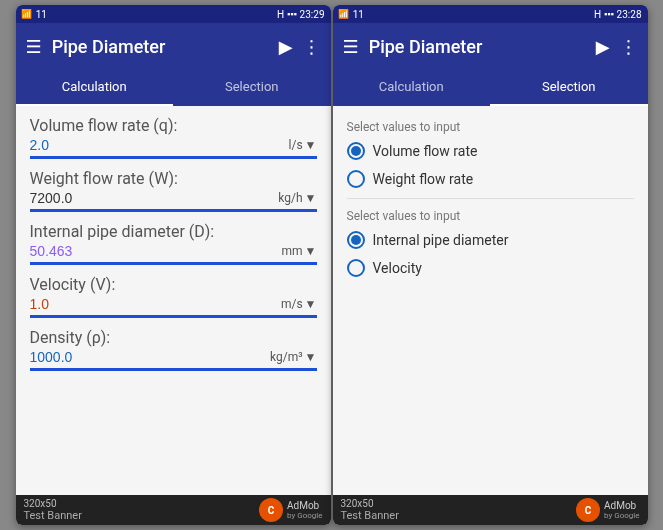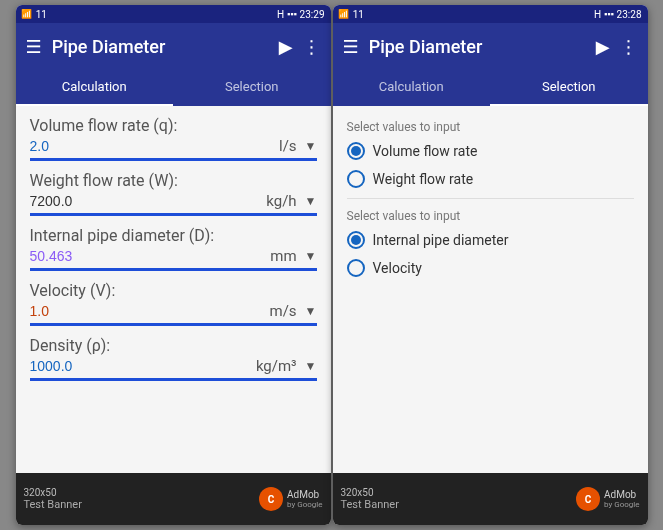--- a/index.html
+++ b/index.html
@@ -94,32 +94,32 @@
     }
     .field-input {
       flex: 1;
       font-size: 14px;
       color: #1565c0;
       border: none;
       background: transparent;
       outline: none;
     }
     .field-unit {
-      font-size: 15px;
+      font-size: 12px;
       color: #555;
-      margin-right: 8px;
+      margin-right: 2px;
     }
     .dropdown-arrow {
       color: #555;
       font-size: 12px;
       cursor: pointer;
     }
     .ad-banner {
       background: #222;
-      height: 52px;
+      height: 30px;
       display: flex;
       align-items: center;
       padding: 0 8px;
       gap: 8px;
       flex-shrink: 0;
     }
     .ad-text-block { display: flex; flex-direction: column; }
     .ad-size-text { color: #bbb; font-size: 10px; }
     .ad-banner-text { color: #aaa; font-size: 11px; }
     .ad-logo {

